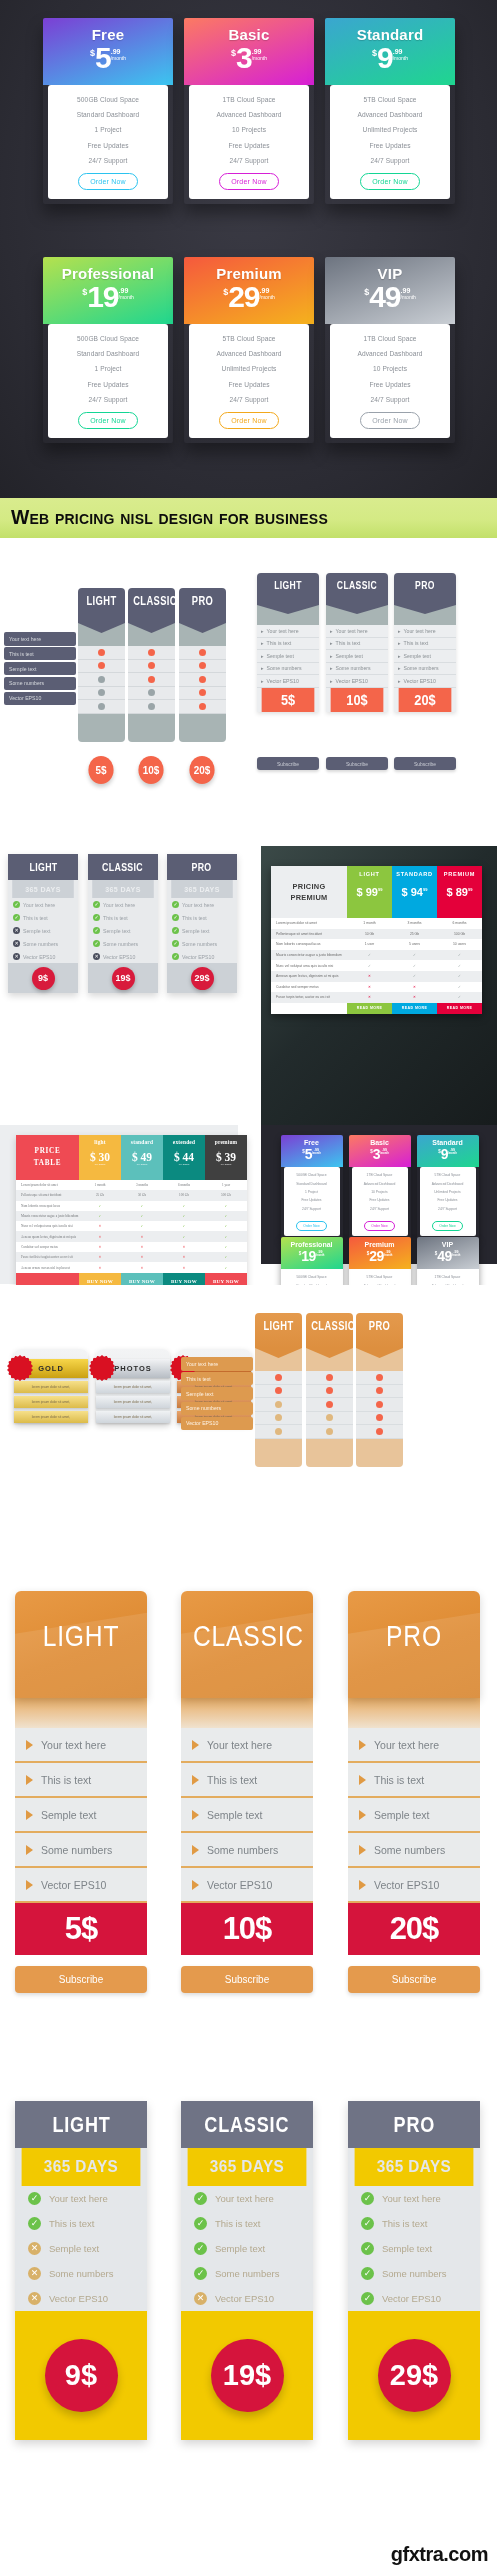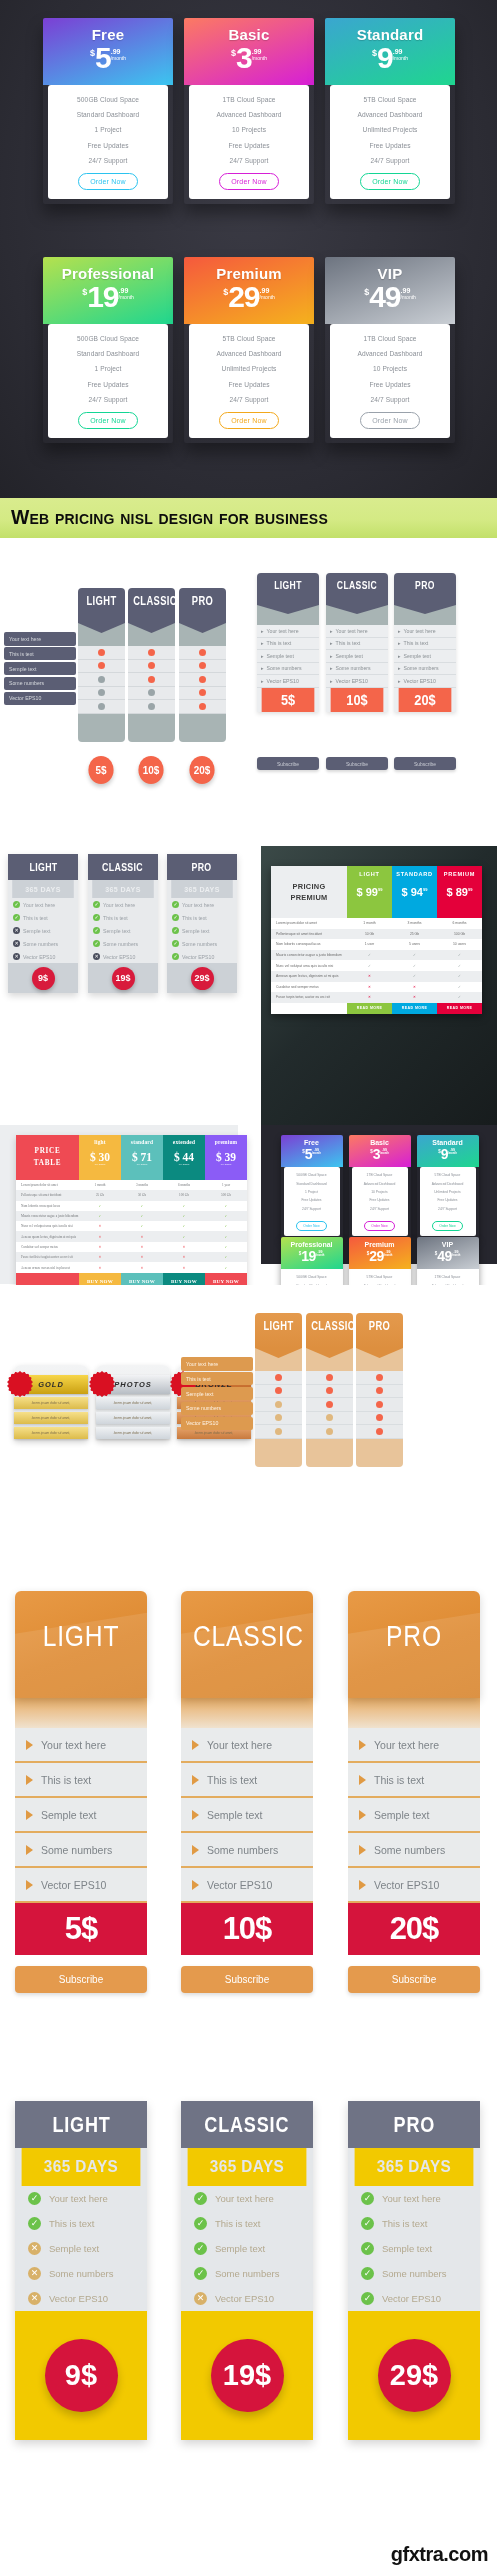--- a/index.html
+++ b/index.html
@@ -148,21 +148,21 @@
   .ptab-row.alt { background:#eceef0; }
   .ptab-row .lb { width:63px; padding-left:5px; }
   .ptab-row .cl { flex:1; text-align:center; }
   .ptab-foot { display:flex; height:17px; }
   .ptab-foot .sp { width:63px; background:#ef4a53; }
   .ptab-foot .bt { flex:1; color:#fff; font-size:5px; font-weight:bold;
                    display:flex; align-items:center; justify-content:center; letter-spacing:0.3px; }
 
   
   .sec6 { position:absolute; left:0; top:1285px; width:498px; height:189px; background:#fff; }
-  .metal { position:absolute; top:80px; width:74px;font-style:italic; }
+  .metal { position:absolute; top:64px; width:74px; }
   .metal-card { background:linear-gradient(180deg,#f3f4f5 0%,#dfe2e4 100%); border-radius:7px 7px 3px 3px;
                 padding-top:10px; box-shadow:0 3px 6px rgba(0,0,0,.2); }
   .metal-bar { height:19px; display:flex; align-items:center; justify-content:center;
                color:#2b2b2b; font-size:7.5px; font-weight:bold; letter-spacing:1px;
                box-shadow:0 1px 2px rgba(0,0,0,.25); }
   .metal-line { height:12px; margin:3px 0 0 0; display:flex; align-items:center; justify-content:center;
                 font-size:3.2px; color:#7a6a4a; box-shadow:0 1px 2px rgba(0,0,0,.15); }
   .seal { position:absolute; left:-7px; top:6px; width:26px; height:26px; background:#d91022;
           border-radius:50%; box-shadow:0 2px 4px rgba(0,0,0,.3);
           clip-path:polygon(50% 0%,58% 7%,68% 3%,73% 12%,84% 11%,85% 22%,95% 25%,92% 35%,100% 42%,93% 50%,100% 58%,92% 65%,95% 75%,85% 78%,84% 89%,73% 88%,68% 97%,58% 93%,50% 100%,42% 93%,32% 97%,27% 88%,16% 89%,15% 78%,5% 75%,8% 65%,0% 58%,7% 50%,0% 42%,8% 35%,5% 25%,15% 22%,16% 11%,27% 12%,32% 3%,42% 7%); }
@@ -743,29 +743,29 @@
           <span>PRICE</span>
           <span>TABLE</span>
         </div>
       <div class="ptab-col" style="background: rgb(245, 185, 64);">
             <div class="nm">light</div>
             <div class="pr">$ 30</div>
             <div class="sub">per month</div>
           </div>
           <div class="ptab-col" style="background: rgb(92, 192, 187);">
             <div class="nm">standard</div>
-            <div class="pr">$ 71</div>
+            <div class="pr">$ 49</div>
             <div class="sub">per month</div>
           </div>
           <div class="ptab-col" style="background: rgb(11, 138, 128);">
             <div class="nm">extended</div>
             <div class="pr">$ 44</div>
             <div class="sub">per month</div>
           </div>
-          <div class="ptab-col" style="background: #8b5cf6;">
+          <div class="ptab-col" style="background: #404040;">
             <div class="nm">premium</div>
             <div class="pr">$ 39</div>
             <div class="sub">per month</div>
           </div>
         </div>
       <div id="ptab-rows">
           <div class="ptab-row">
             <div class="lb">Lorem ipsum dolor sit amet</div>
             <div class="cl">1 month</div>
             <div class="cl">3 months</div>

